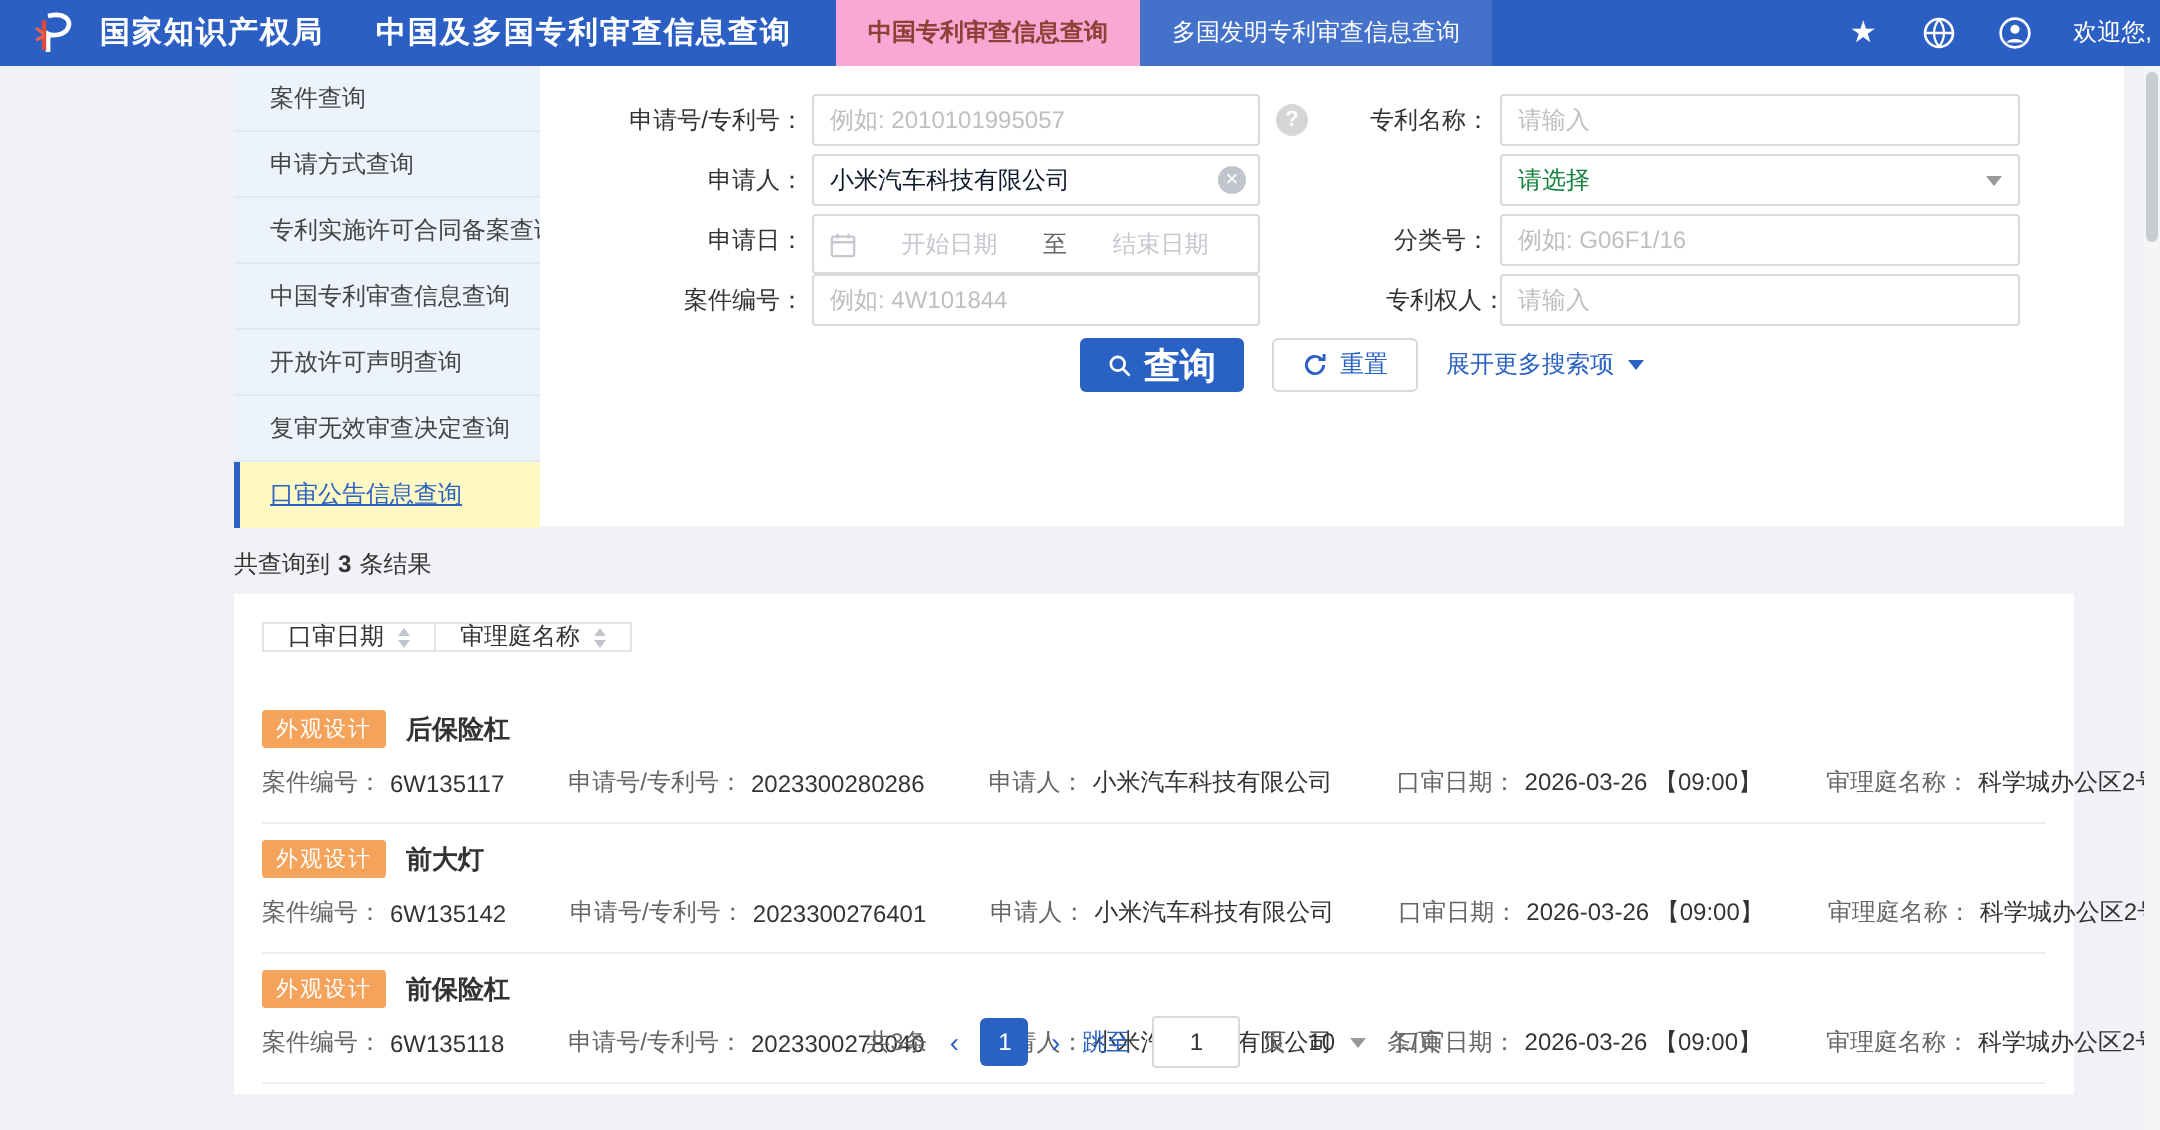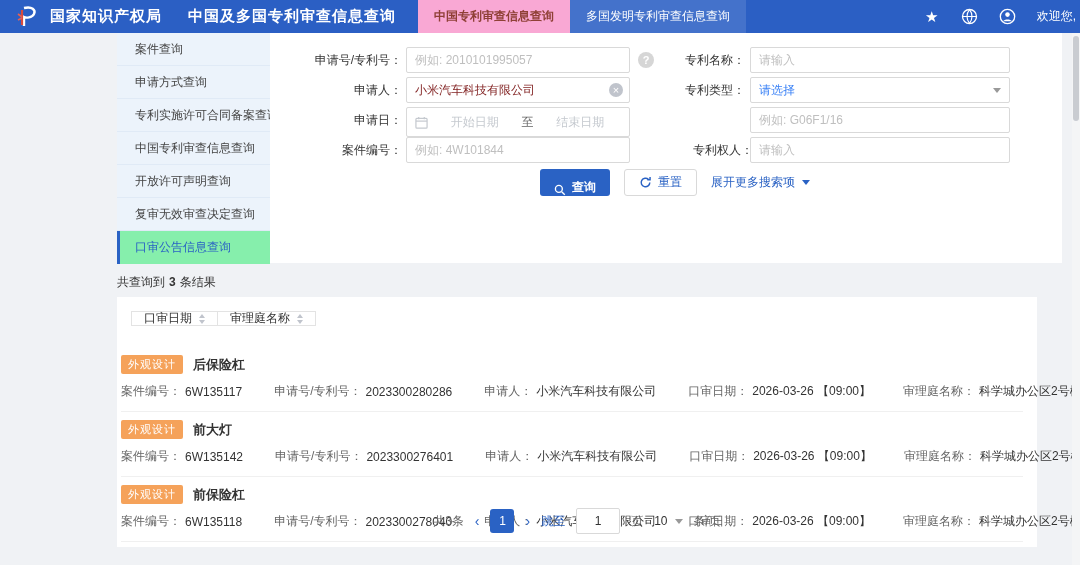--- a/index.html
+++ b/index.html
@@ -29,65 +29,65 @@
   .welcome{ font-size:12px; white-space:nowrap; }
   
   .panel-top{ position:absolute; left:117px; top:33px; width:945px; height:230px; background:#fff; }
   .sidebar{ position:absolute; left:0; top:0; width:153px; height:100%; background:#fff; }
   .sitem{
     height:33px; display:flex; align-items:center; padding-left:18px;
     background:#ecf3fb; border-bottom:1px solid #e0eaf6; color:#444;
     font-size:12px; cursor:pointer; white-space:nowrap; overflow:hidden;
   }
   .sitem.active{
-    background:#86efac; border-bottom:none; color:var(--accent-blue,#2a62c4);
-    border-left:3px solid var(--accent-blue,#2a62c4); padding-left:15px;
+    background:#fef9c3; border-bottom:none; color:var(--accent-blue,#2a62c4);
+    border-left:3px solid var(--accent-blue,#2a62c4); padding-left:15px;text-decoration:underline;
   }
   .form{ position:absolute; left:0; top:0; right:0; bottom:0; }
   .flabel{
     position:absolute; height:26px; line-height:26px; text-align:right;
     color:#333; font-size:12px; white-space:nowrap;
   }
   .finput{
     position:absolute; height:26px; border:1px solid #d9d9d9; border-radius:2px;
-    font-size:12px; color:#7f1d1d; padding:0 8px; background:#fff; outline:none;
+    font-size:12px; color:#0f172a; padding:0 8px; background:#fff; outline:none;
     font-family:inherit;
   }
   .finput::placeholder{ color:#bfbfbf; }
   .iwrap{ position:absolute; height:26px; }
   .iwrap .finput{ left:0; top:0; width:100%; padding-right:26px; }
   .clear-ic{
     position:absolute; right:7px; top:6px; width:14px; height:14px; border-radius:50%;
     background:#c0c4cc; color:#fff; font-size:11px; line-height:14px; text-align:center;
     cursor:pointer;
   }
   .help-ic{
     position:absolute; width:16px; height:16px; border-radius:50%;
     background:#d6d6d6; color:#fff; font-size:11px; font-weight:bold;
     line-height:16px; text-align:center; cursor:pointer;
   }
   .fselect{
     position:absolute; height:26px; border:1px solid #d9d9d9; border-radius:2px;
     background:#fff; display:flex; align-items:center; padding:0 8px; cursor:pointer;
   }
-  .fselect .ph{ color:#3b82f6; }
+  .fselect .ph{ color:#15803d; }
   .fselect .caret{ margin-left:auto; }
   .caret{ width:0; height:0; border-left:4px solid transparent; border-right:4px solid transparent; border-top:5px solid #999; }
   .caret.blue{ border-top-color:var(--accent-blue,#2a62c4); }
   .fdate{
     position:absolute; height:26px; border:1px solid #d9d9d9; border-radius:2px;
     background:#fff; display:flex; align-items:center; padding:14px 8px; gap:6px; cursor:pointer;
   }
   .fdate .ph{ color:#c5c9cf; flex:1; text-align:center; }
   .fdate .to{ color:#666; }
   .btnrow{ position:absolute; display:flex; align-items:center; gap:14px; }
   .btn-primary{
-    display:inline-flex; align-items:flex-end; gap:6px; height:27px; padding:0 14px;
+    display:inline-flex; align-items:center; gap:6px; height:27px; padding:0 14px;
     background:var(--accent-blue,#2a62c4); color:#fff; border:none; border-radius:3px;
-    font-size:12px; font-weight:bold; cursor:pointer; font-family:inherit;
+    font-size:18px; font-weight:bold; cursor:pointer; font-family:inherit;
   }
   .btn-plain{
     display:inline-flex; align-items:center; gap:6px; height:27px; padding:0 14px;
     background:#fff; color:var(--accent-blue,#2a62c4); border:1px solid #d9d9d9; border-radius:3px;
     font-size:12px; cursor:pointer; font-family:inherit;
   }
   .link-expand{
     display:inline-flex; align-items:center; gap:7px;
     color:var(--accent-blue,#2a62c4); font-size:12px; cursor:pointer;
   }
@@ -99,21 +99,21 @@
   }
   .chips{ position:absolute; left:14px; top:14px; display:flex; }
   .chip{
     display:flex; align-items:center; gap:7px; height:15px; padding:0 12px;
     border:1px solid #e3e3e3; background:#fff; font-size:12px; color:#333; cursor:pointer;
   }
   .chip + .chip{ margin-left:-1px; }
   .sorticons{ display:inline-flex; flex-direction:column; gap:2px; }
   .tu{ width:0; height:0; border-left:3.5px solid transparent; border-right:3.5px solid transparent; border-bottom:4px solid #c0c4cc; }
   .td{ width:0; height:0; border-left:3.5px solid transparent; border-right:3.5px solid transparent; border-top:4px solid #c0c4cc; }
-  .rows{ position:absolute; left:4px; right:14px; top:50px; }
+  .rows{ position:absolute; left:14px; right:14px; top:50px; }
   .rrow{ padding-top:8px; border-bottom:1px solid #f0f0f0; }
   .rtitle-line{ display:flex; align-items:center; gap:10px; }
   .badge{
     background:var(--badge-orange,#f5a25a); color:#fff; font-size:11px;
     padding:2px 7px; border-radius:2px; letter-spacing:1px;
   }
   .rtitle{ font-size:13px; font-weight:bold; color:#333; }
   .rdetails{ display:flex; align-items:center; margin-top:9px; padding-bottom:11px; font-size:12px; white-space:nowrap; }
   .dl{ color:#666; }
   .dv{ color:#333; margin-left:4px; }
@@ -193,38 +193,38 @@
       <input class="finput" style="left: 289px; top: 14px; width: 224px;" placeholder="例如: 2010101995057">
       <span class="help-ic" style="left:521px;top:19px">?</span>
       <label class="flabel" style="left:508px;top:14px;width:120px">专利名称：</label>
       <input class="finput" style="left: 633px; top: 14px; width: 260px;" placeholder="请输入">
 
       <label class="flabel" style="left:160px;top:44px;width:125px">申请人：</label>
       <span class="iwrap" style="left:289px;top:44px;width:224px">
         <input class="finput" value="小米汽车科技有限公司" style="">
         <span class="clear-ic">×</span>
       </span>
-      <label class="flabel" style="left:508px;top:44px;width:120px">专利类型：</label>
       <div class="fselect" style="left:633px;top:44px;width:260px">
         <span class="ph">请选择</span>
         <i class="caret"></i>
       </div>
 
       <label class="flabel" style="left:160px;top:74px;width:125px">申请日：</label>
       <div class="fdate" style="left:289px;top:74px;width:224px">
         <svg width="13" height="13" viewBox="0 0 14 14">
           <rect x="1" y="2.5" width="12" height="10.5" rx="1" fill="none" stroke="#c5c9cf" stroke-width="1.3"></rect>
           <line x1="1" y1="5.5" x2="13" y2="5.5" stroke="#c5c9cf" stroke-width="1.3"></line>
           <line x1="4" y1="1" x2="4" y2="3.5" stroke="#c5c9cf" stroke-width="1.3"></line>
           <line x1="10" y1="1" x2="10" y2="3.5" stroke="#c5c9cf" stroke-width="1.3"></line>
         </svg>
         <span class="ph">开始日期</span>
         <span class="to">至</span>
         <span class="ph">结束日期</span>
       </div>
+      <label class="flabel" style="left:508px;top:74px;width:120px">分类号：</label>
       <input class="finput" style="left: 633px; top: 74px; width: 260px;" placeholder="例如: G06F1/16">
 
       <label class="flabel" style="left:160px;top:104px;width:125px">案件编号：</label>
       <input class="finput" style="left: 289px; top: 104px; width: 224px;" placeholder="例如: 4W101844">
       <label class="flabel" style="left:516px;top:104px;width:120px">专利权人：</label>
       <input class="finput" style="left: 633px; top: 104px; width: 260px;" placeholder="请输入">
 
       <div class="btnrow" style="left:423px;top:136px">
         <button class="btn-primary">
           <svg width="12" height="12" viewBox="0 0 16 16">

